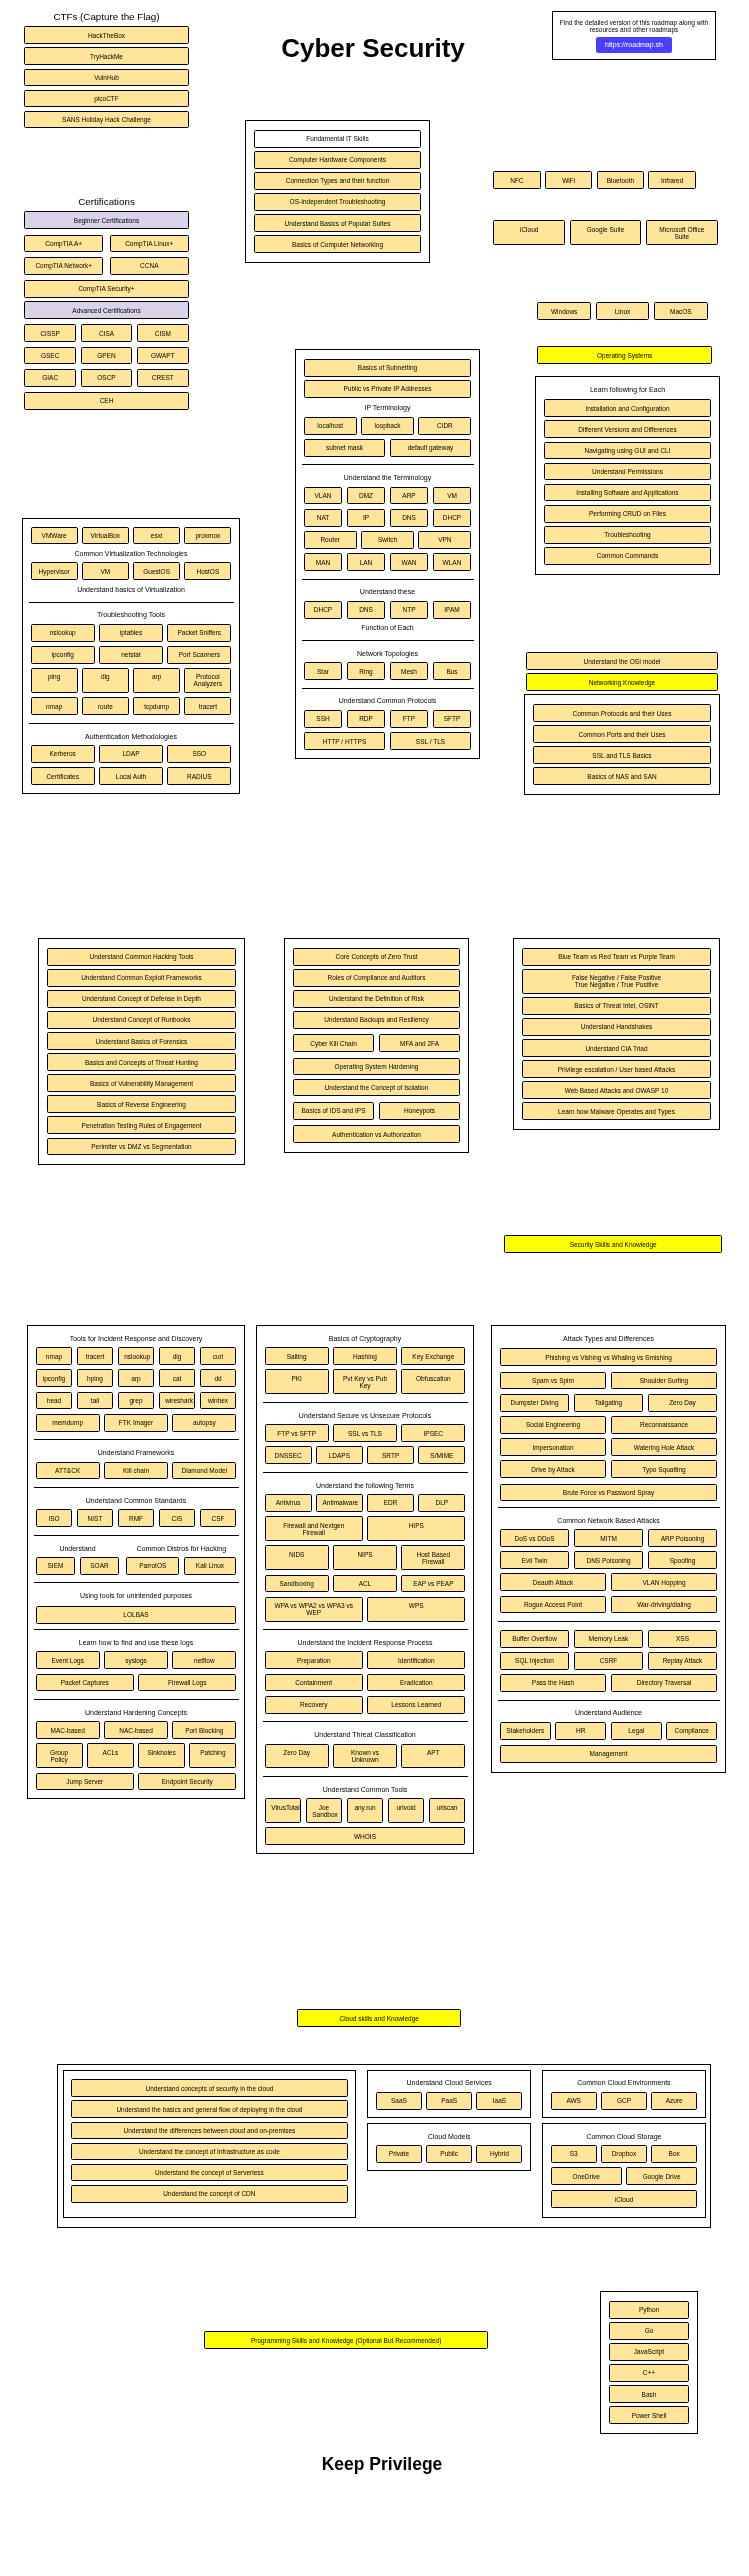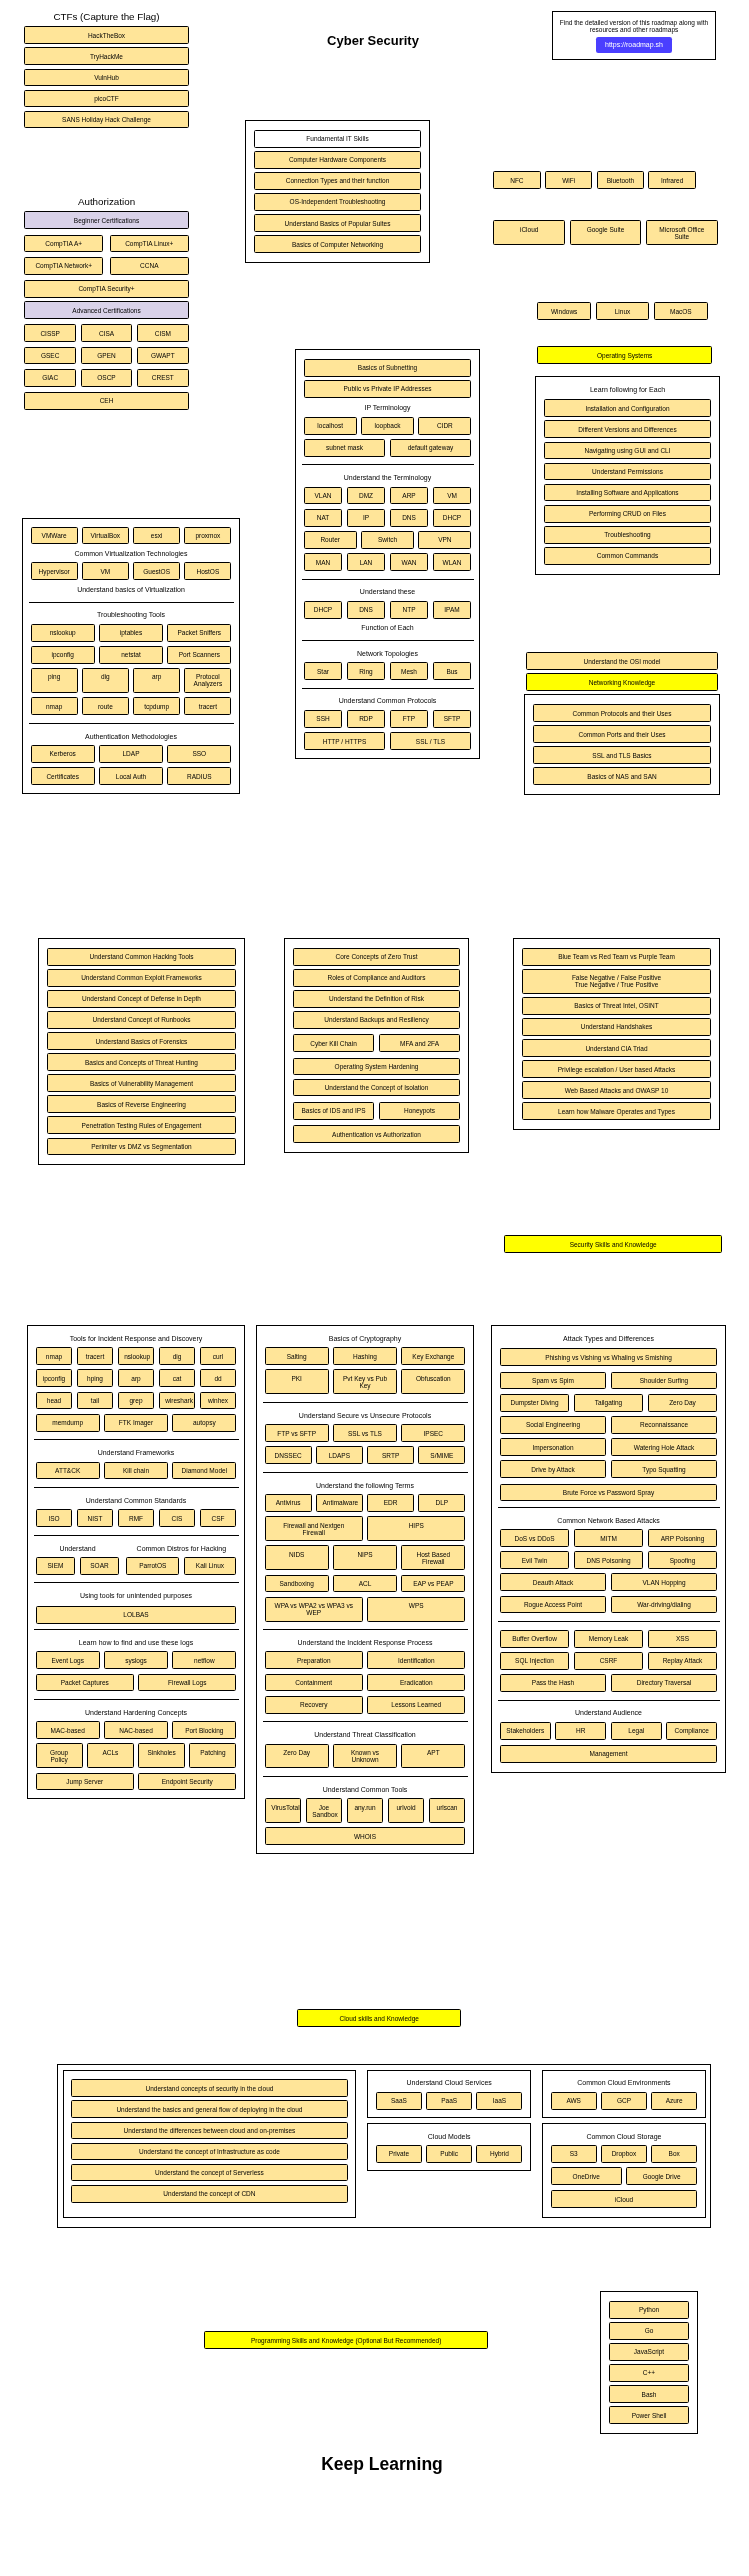--- a/index.html
+++ b/index.html
@@ -1,17 +1,17 @@
 <!DOCTYPE html>
 <html style="font-size:8.7px"><head>
 <meta charset="utf-8">
 <style>
 *{box-sizing:border-box;margin:0;padding:0}
 body{background:#fff;font-family:Arial,Helvetica,sans-serif;font-size:6px;width:749px;position:relative;min-height:2576px}
-.title{font-size:13px;font-weight:700;text-align:center}
+.title{font-size:26px;font-weight:700;text-align:center}
 .section-title{font-size:9.8px;font-weight:400;text-align:center;margin-bottom:4.4px}
 .box{border:0.5px solid #000;background:#fff;padding:5.5px;margin-bottom:4.4px}
 .tile{background:#ffe599;border:0.5px solid #000;border-radius:1.6px;padding:4.4px 5.5px;text-align:center;margin:2.2px;display:inline-block;font-size:6.5px;cursor:default}
 .tile.wide{display:block;margin:3.3px 2.2px}
 .tile.yellow{background:#ffff00}
 .tile.purple{background:#d9d2e9}
 .tile.white{background:#fff}
 .subhead{text-align:center;padding:3.3px;font-size:7px}
 .row{display:flex;flex-wrap:wrap;justify-content:center}
 .row .tile{flex:1;min-width:33px}
@@ -38,21 +38,21 @@
 <div class="abs" style="left:22px;top:11px;width:169px">
   <div class="section-title">CTFs (Capture the Flag)</div>
   <div class="tile wide">HackTheBox</div>
   <div class="tile wide">TryHackMe</div>
   <div class="tile wide">VulnHub</div>
   <div class="tile wide">picoCTF</div>
   <div class="tile wide">SANS Holiday Hack Challenge</div>
 </div>
 
 <div class="abs" style="left:22px;top:196px;width:169px">
-  <div class="section-title">Authorization</div>
+  <div class="section-title">Certifications</div>
   <div class="tile wide purple">Beginner Certifications</div>
   <div class="grid2">
     <div class="tile">CompTIA A+</div>
     <div class="tile">CompTIA Linux+</div>
   </div>
   <div class="grid2">
     <div class="tile">CompTIA Network+</div>
     <div class="tile">CCNA</div>
   </div>
   <div class="tile wide">CompTIA Security+</div>
@@ -599,15 +599,15 @@
 <div class="abs box" style="left:600px;top:2291px;width:98px">
   <div class="tile wide">Python</div>
   <div class="tile wide">Go</div>
   <div class="tile wide">JavaScript</div>
   <div class="tile wide">C++</div>
   <div class="tile wide">Bash</div>
   <div class="tile wide">Power Shell</div>
 </div>
 
 <div class="abs" style="left:273px;top:2454px;width:218px">
-  <div class="keep">Keep Learning</div>
+  <div class="keep">Keep Privilege</div>
 </div>
 
 
 </body></html>

